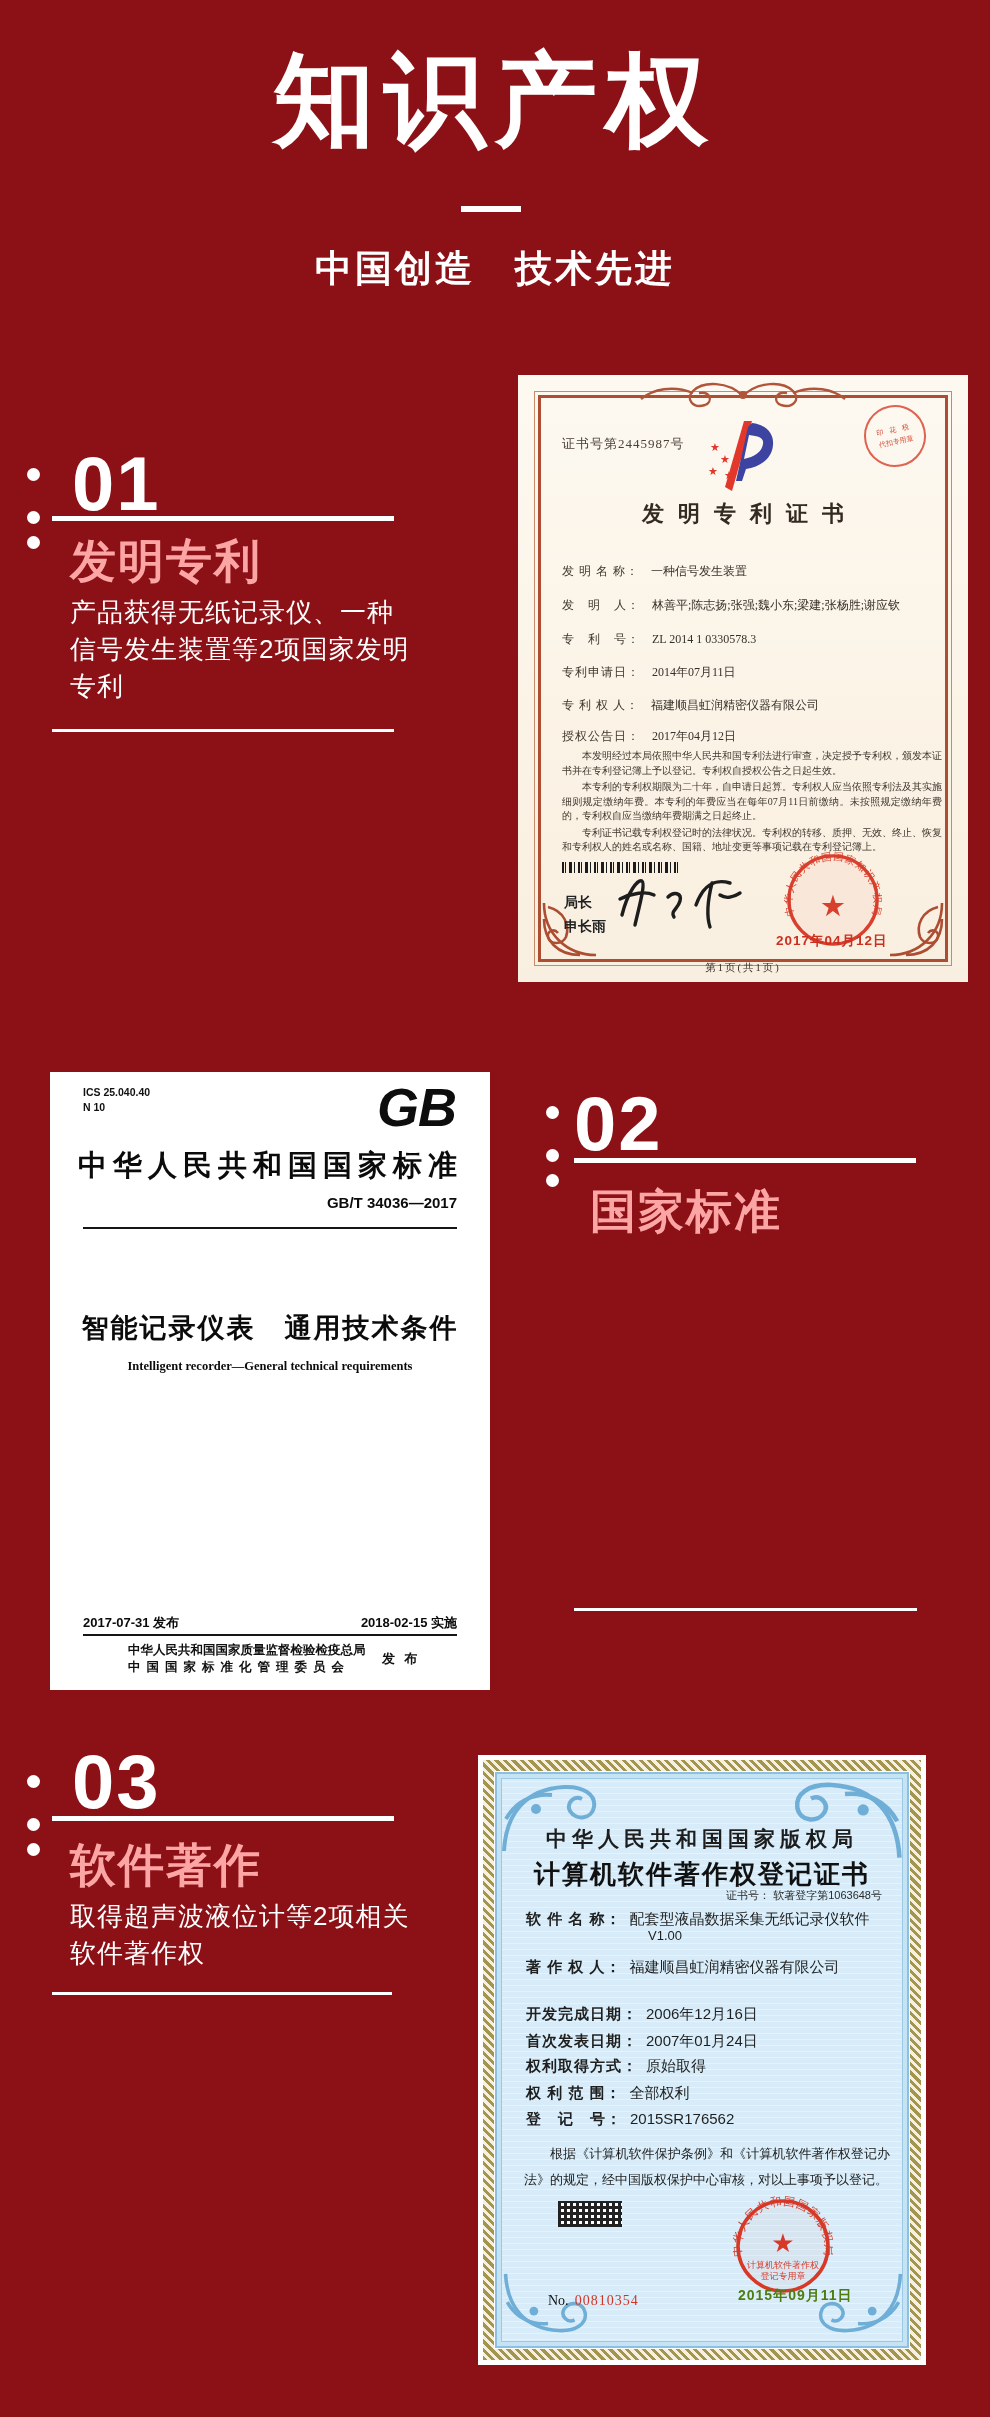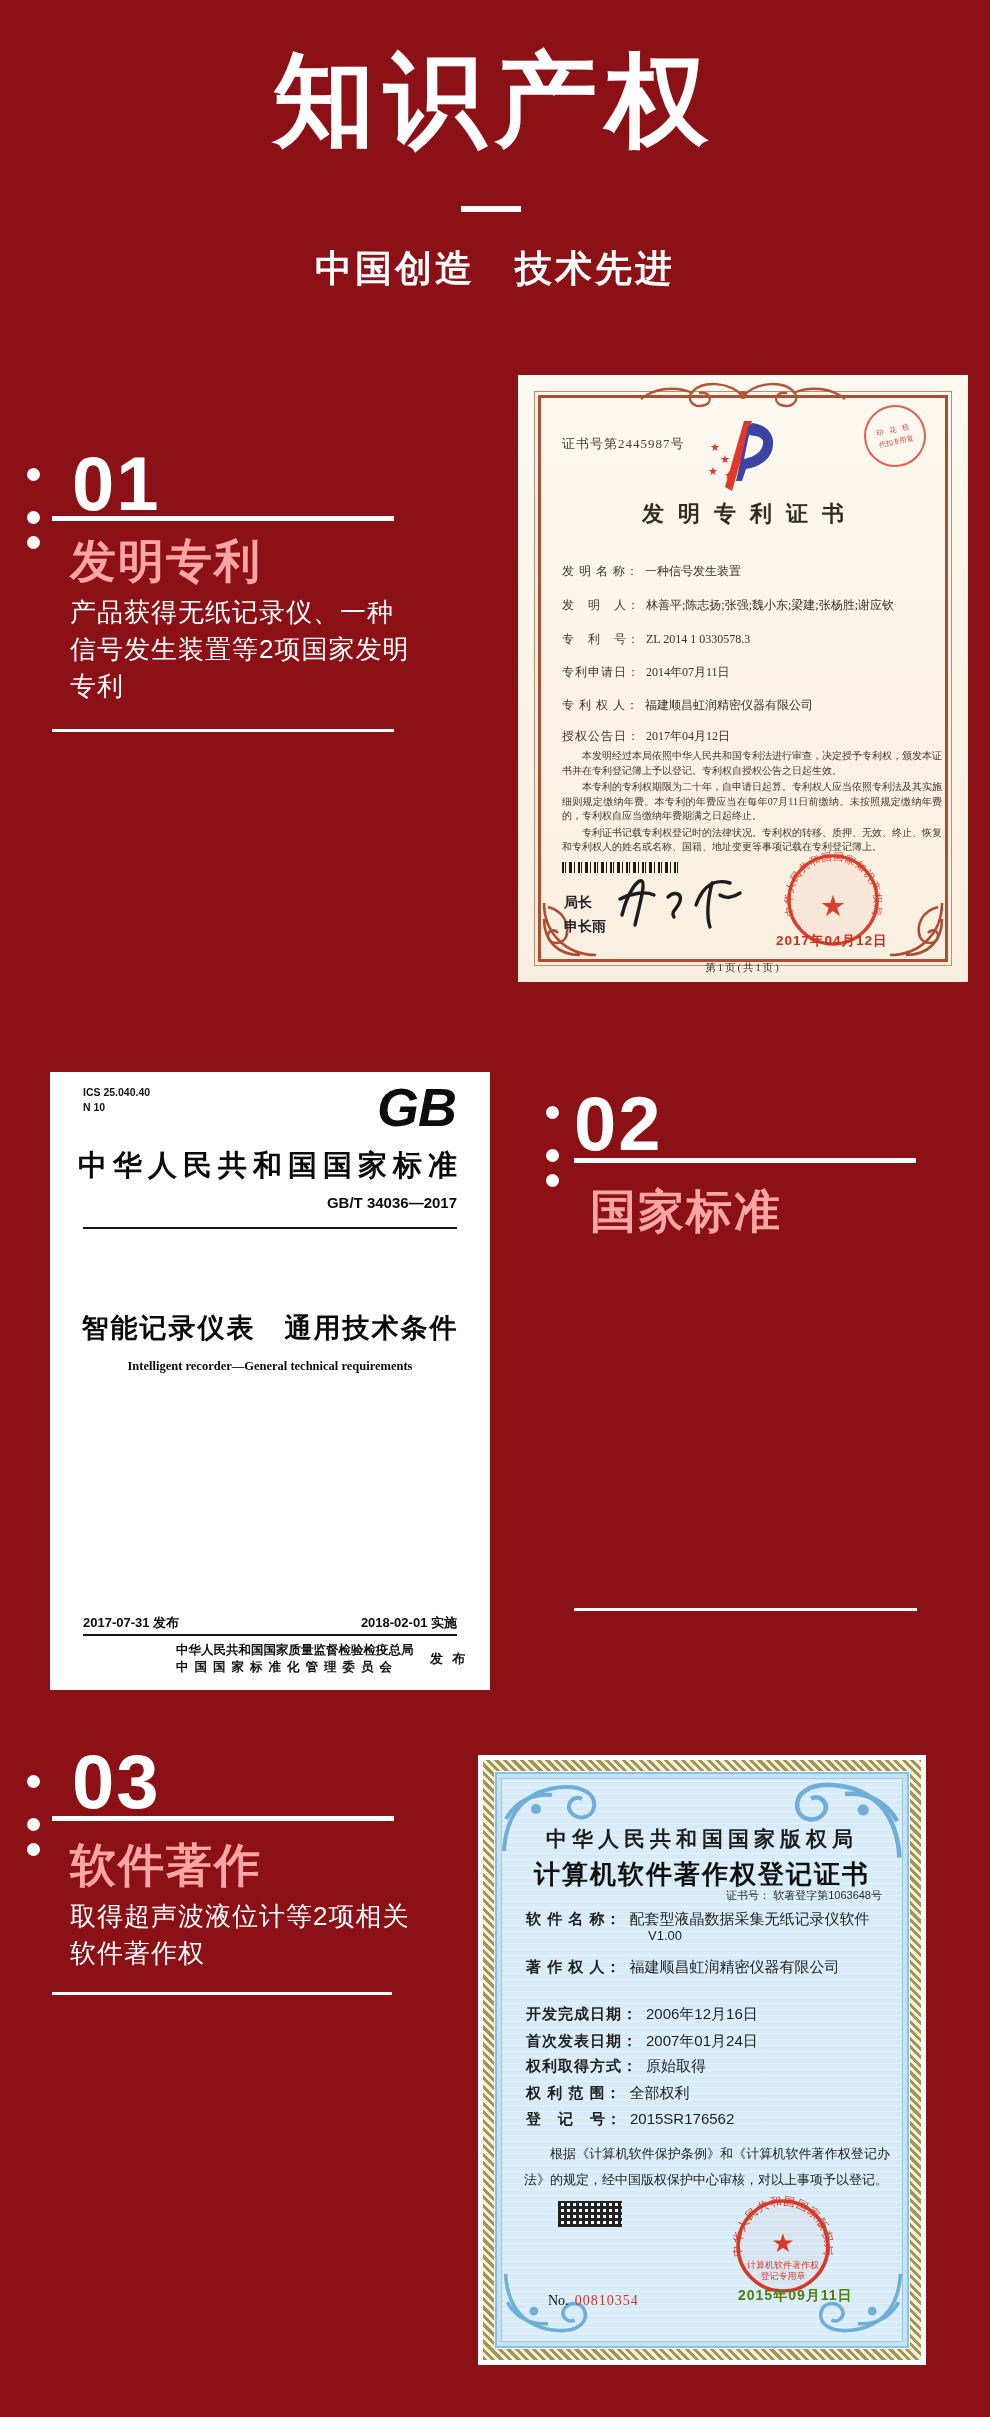--- a/index.html
+++ b/index.html
@@ -32,21 +32,21 @@
               color:#4a4036;letter-spacing:1px;}
   .pat-stamp{left:346px;top:30px;width:58px;height:58px;border:2px solid rgba(216,73,52,.85);
              border-radius:50%;transform:rotate(-12deg);display:flex;flex-direction:column;
              align-items:center;justify-content:center;color:#d84934;text-align:center;}
   .pat-stamp .l1{font-size:7px;letter-spacing:2px;}
   .pat-stamp .l2{font-size:7px;margin-top:2px;}
   .pat-title{left:0;top:124px;width:100%;text-align:center;font-family:"Liberation Serif",serif;
              font-size:22px;font-weight:700;color:#332a22;letter-spacing:14px;padding-left:14px;box-sizing:border-box;}
   .pat-field{left:44px;font-family:"Liberation Serif",serif;font-size:12px;color:#3f372d;white-space:nowrap;}
   .pat-field .lab{letter-spacing:1px;}
-  .pat-field .val{margin-left:6px;color:#36302a;}
+  .pat-field .val{margin-left:12px;color:#36302a;}
   .pat-legal{left:44px;right:26px;top:374px;font-family:"Liberation Serif",serif;font-size:10px;
              line-height:1.45;color:#40382e;text-align:justify;}
   .pat-legal p{margin:0 0 2px 0;text-indent:2em;}
   .pat-barcode{left:44px;top:487px;width:118px;height:11px;
     background:repeating-linear-gradient(90deg,#1c1c1c 0 2px,transparent 2px 3px,#1c1c1c 3px 4px,
     transparent 4px 7px,#1c1c1c 7px 10px,transparent 10px 12px,#1c1c1c 12px 13px,transparent 13px 16px);}
   .pat-director{left:46px;top:519px;font-size:14px;font-weight:700;color:#222;}
   .pat-director2{left:46px;top:543px;font-size:14px;font-weight:700;color:#222;}
   .pat-footer{left:0;top:586px;width:100%;text-align:center;font-family:"Liberation Serif",serif;
               font-size:10.5px;color:#3a342c;letter-spacing:2px;}
@@ -61,21 +61,21 @@
             font-size:29px;font-weight:700;letter-spacing:6px;color:#0b0b0b;white-space:nowrap;}
   .gb-stdno{left:33px;top:122px;width:374px;text-align:right;font-size:15px;font-weight:700;color:#0b0b0b;}
   .gb-rule1{left:33px;top:155px;width:374px;height:2px;background:#151515;}
   .gb-doctitle{left:0;top:238px;width:100%;text-align:center;font-size:27px;font-weight:800;
                letter-spacing:2px;color:#0b0b0b;}
   .gb-doctitle-en{left:0;top:287px;width:100%;text-align:center;font-family:"Liberation Serif",serif;
                   font-size:12.5px;font-weight:700;color:#0b0b0b;}
   .gb-dates{left:33px;top:542px;width:374px;display:flex;justify-content:space-between;
             font-size:13px;font-weight:700;color:#0b0b0b;}
   .gb-rule2{left:33px;top:562px;width:374px;height:2px;background:#151515;}
-  .gb-issuer{left:78px;top:570px;width:300px;display:flex;align-items:center;margin-left:48px;}
+  .gb-issuer{left:78px;top:570px;width:300px;display:flex;align-items:center;}
   .gb-issuer .col{width:246px;}
   .gb-issuer .i1{font-family:"Liberation Serif",serif;font-size:12.5px;font-weight:700;white-space:nowrap;}
   .gb-issuer .i2{font-family:"Liberation Serif",serif;font-size:12.5px;font-weight:700;
                  letter-spacing:6px;white-space:nowrap;}
   .gb-publish{font-family:"Liberation Serif",serif;font-size:13px;font-weight:700;margin-left:8px;
               letter-spacing:3px;white-space:nowrap;}
 
   
   .sw-cert{left:478px;top:1755px;width:448px;height:610px;background:#fff;}
   .sw-border{position:absolute;inset:5px;border:11px solid #a89a55;
@@ -224,21 +224,21 @@
       <div>N 10</div>
     </div>
     <div class="abs gb-logo">GB</div>
     <div class="abs gb-title">中华人民共和国国家标准</div>
     <div class="abs gb-stdno">GB/T 34036—2017</div>
     <div class="abs gb-rule1"></div>
     <div class="abs gb-doctitle">智能记录仪表　通用技术条件</div>
     <div class="abs gb-doctitle-en">Intelligent recorder—General technical requirements</div>
     <div class="abs gb-dates">
       <span>2017-07-31 发布</span>
-      <span>2018-02-01 实施</span>
+      <span>2018-02-15 实施</span>
     </div>
     <div class="abs gb-rule2"></div>
     <div class="abs gb-issuer">
       <div class="col">
         <div class="i1">中华人民共和国国家质量监督检验检疫总局</div>
         <div class="i2">中国国家标准化管理委员会</div>
       </div>
       <div class="gb-publish">发 布</div>
     </div>
   </div>

